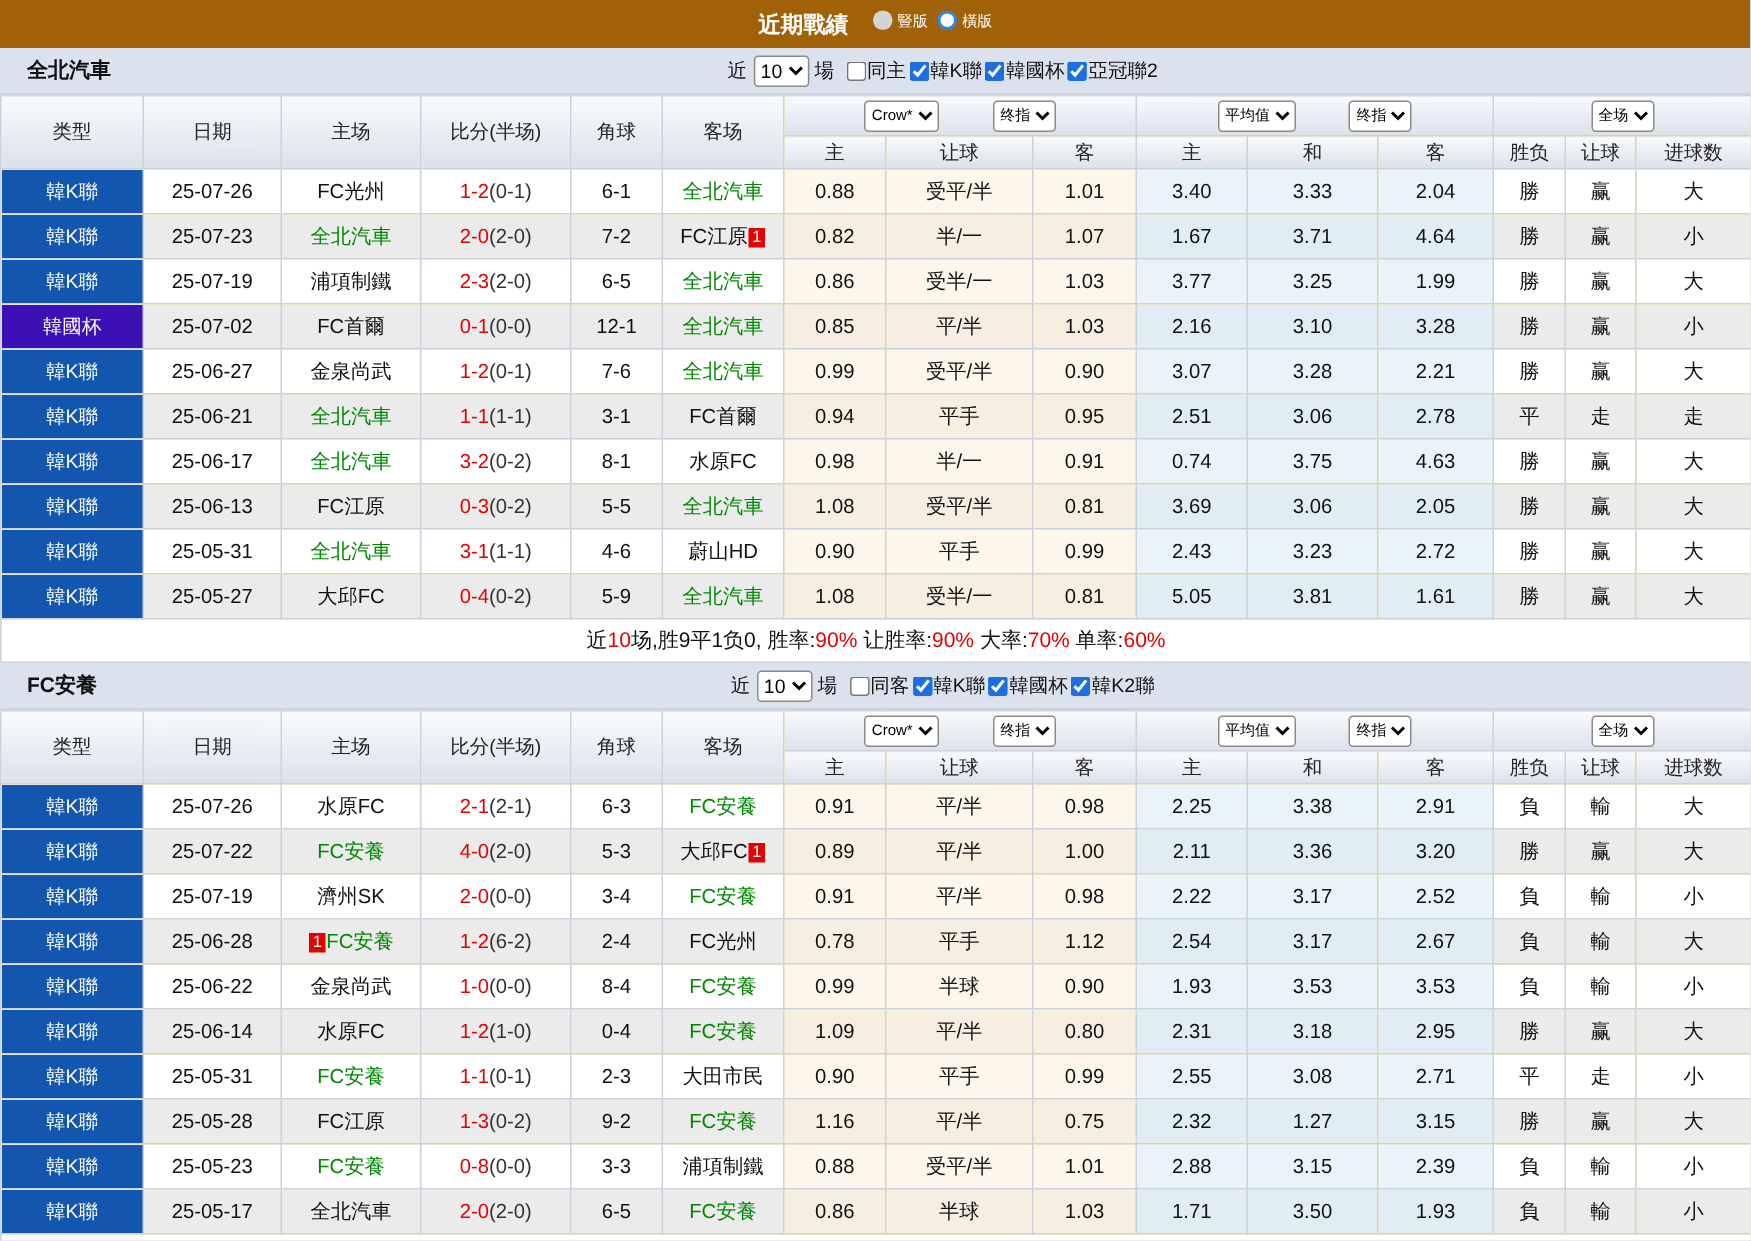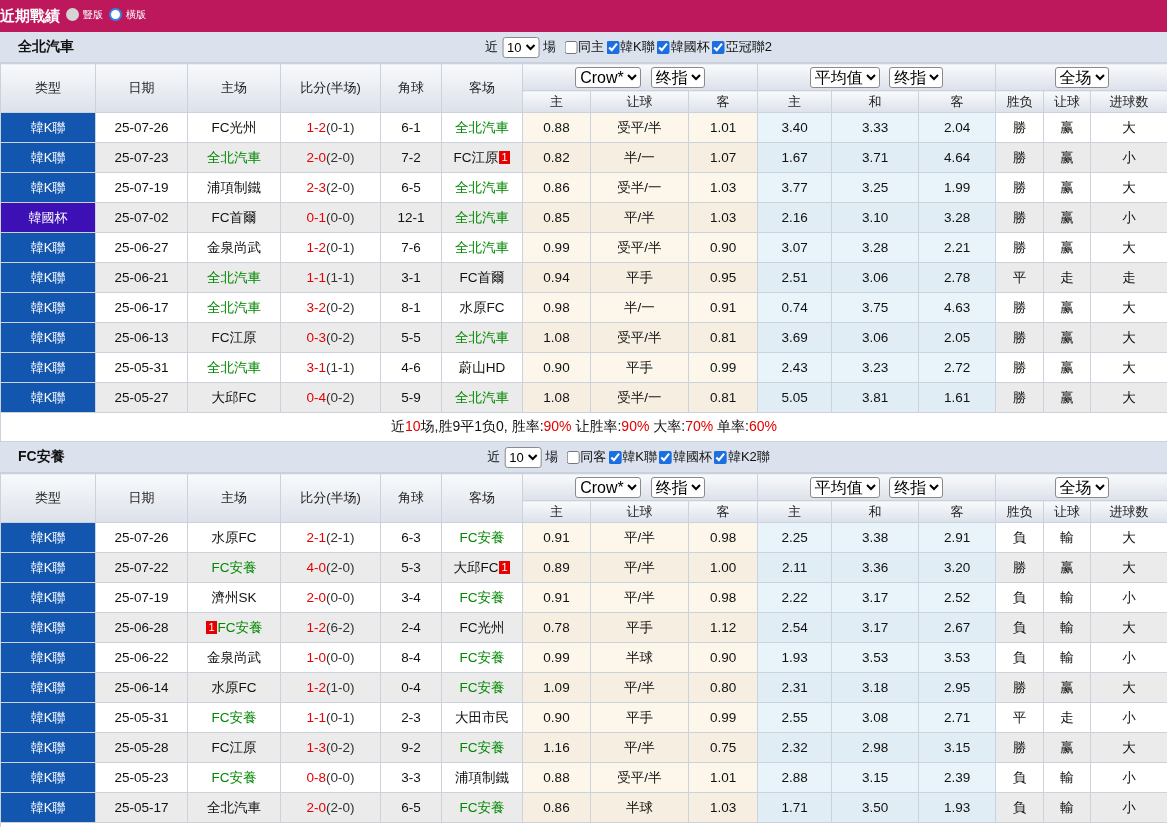--- a/index.html
+++ b/index.html
@@ -1,40 +1,40 @@
 <!DOCTYPE html>
 <html><head>
 <meta charset="utf-8">
 <style>
   html,body{margin:0;padding:0;}
   body{font-family:"Liberation Sans","DejaVu Sans",sans-serif;background:#dfe4ec;}
   .page{width:1167px;height:827px;background:#dfe4ec;overflow:hidden;position:relative;}
   
-  .topbar{height:32px;background:#be185d;display:flex;align-items:center;color:#fff;}
+  .topbar{height:32px;background:#a16207;display:flex;align-items:center;justify-content:center;gap:10px;color:#fff;}
   .topbar .title{font-weight:bold;font-size:15px;}
   .radio-item{display:inline-flex;align-items:center;gap:4px;font-size:10px;cursor:pointer;margin-left:6px;}
   .radio-off{width:13px;height:13px;border-radius:50%;background:#d4d4d4;display:inline-block;}
   .radio-on{width:9px;height:9px;border:2px solid #2e86ea;background:#fff;border-radius:50%;display:inline-block;}
   
   .sec-head{height:30px;background:#dbe2ee;border-bottom:1px solid #c9d0da;display:flex;align-items:center;position:relative;}
   .team-title{margin-left:18px;font-weight:bold;font-size:14px;color:#111;}
   .filters{position:absolute;left:50%;transform:translateX(calc(-50% + 45px));display:flex;align-items:center;font-size:13px;color:#111;white-space:nowrap;}
   .filters .cnt{margin:0 4px;height:21px;font-size:13px;border:1px solid #8a8a8a;border-radius:3px;background:#fff;}
   .filters input[type=checkbox]{width:13px;height:13px;accent-color:#1b6fe0;margin:0 1px 0 8px;vertical-align:-2px;}
   .league-filters{display:inline-flex;align-items:center;}
   .league-filters input[type=checkbox]{margin:0 1px 0 2px;}
   .cb-label{margin-right:0;}
   
   table.grid{width:1167px;border-collapse:collapse;table-layout:fixed;background:#fef9c3;}
   .grid th,.grid td{border:1px solid #ccd2db;text-align:center;vertical-align:middle;padding:0;overflow:hidden;white-space:nowrap;}
   .grid thead th{background:linear-gradient(180deg,#f8fafc,#dce1ea);font-weight:normal;font-size:13px;color:#222;}
   .hr1 th{height:26px;}
   .hr2 th{height:21px;}
   .hmain{font-size:13px;}
-  .sel{height:21px;font-size:16px;border:1px solid #8a8a8a;border-radius:3px;background:#fff;margin:0 3px;}
+  .sel{height:21px;font-size:10px;border:1px solid #8a8a8a;border-radius:3px;background:#fff;margin:0 16px;}
   .grid td{height:29px;font-size:13.5px;color:#111;}
   td.type{color:#fff;font-size:13px;}
   td.t-league{background:#1256b0;}
   td.t-cup{background:#3d10b5;}
   tbody tr:nth-child(even) td.plain,tbody tr:nth-child(even) td.resu{background:#ebebeb;}
   tbody tr:nth-child(odd) td.plain,tbody tr:nth-child(odd) td.resu{background:#fff;}
   tbody tr:nth-child(odd) td.cream{background:#fdf6eb;}
   tbody tr:nth-child(even) td.cream{background:#f6eee0;}
   tbody tr:nth-child(odd) td.aqua{background:#e8f4f9;}
   tbody tr:nth-child(even) td.aqua{background:#e1edf4;}
@@ -508,21 +508,21 @@
               <td class="type t-league">韓K聯</td>
               <td class="plain">25-05-28</td>
               <td class="plain"><span class="team">FC江原</span></td>
               <td class="plain"><span class="c-red">1-3</span><span class="ht">(0-2)</span></td>
               <td class="plain">9-2</td>
               <td class="plain"><span class="team green">FC安養</span></td>
               <td class="cream">1.16</td>
               <td class="cream">平/半</td>
               <td class="cream">0.75</td>
               <td class="aqua">2.32</td>
-              <td class="aqua">2.98</td>
+              <td class="aqua">1.27</td>
               <td class="aqua">3.15</td>
               <td class="resu c-red">勝</td>
               <td class="resu c-red">赢</td>
               <td class="resu c-red">大</td>
             </tr>
             <tr class="row">
               <td class="type t-league">韓K聯</td>
               <td class="plain">25-05-23</td>
               <td class="plain"><span class="team green">FC安養</span></td>
               <td class="plain"><span class="c-red">0-8</span><span class="ht">(0-0)</span></td>

